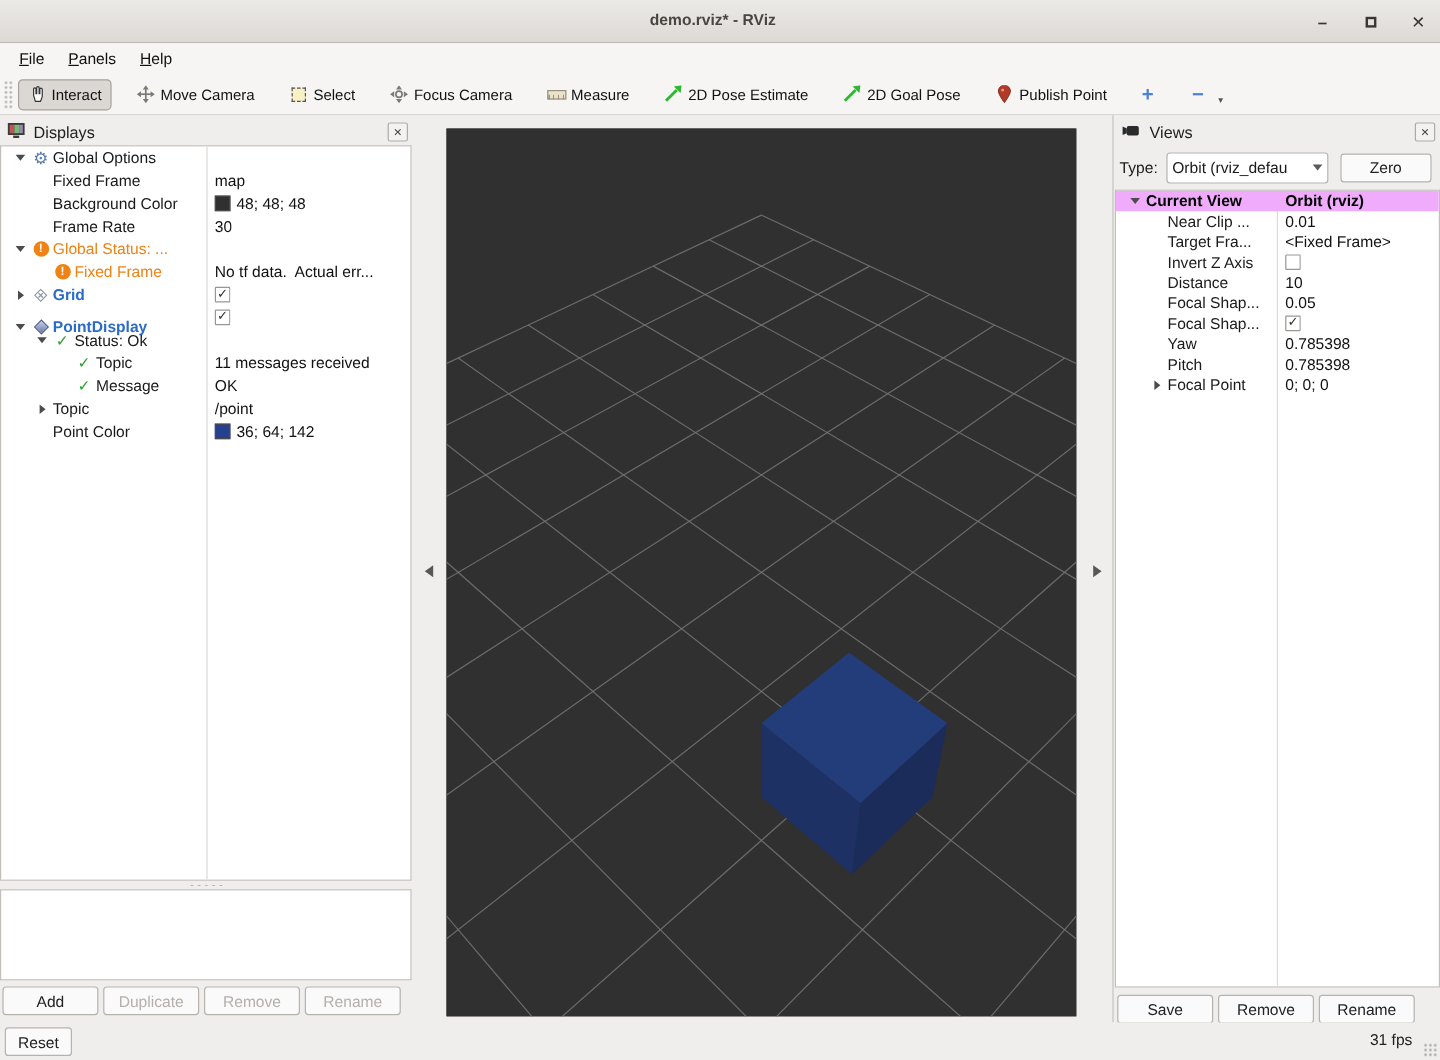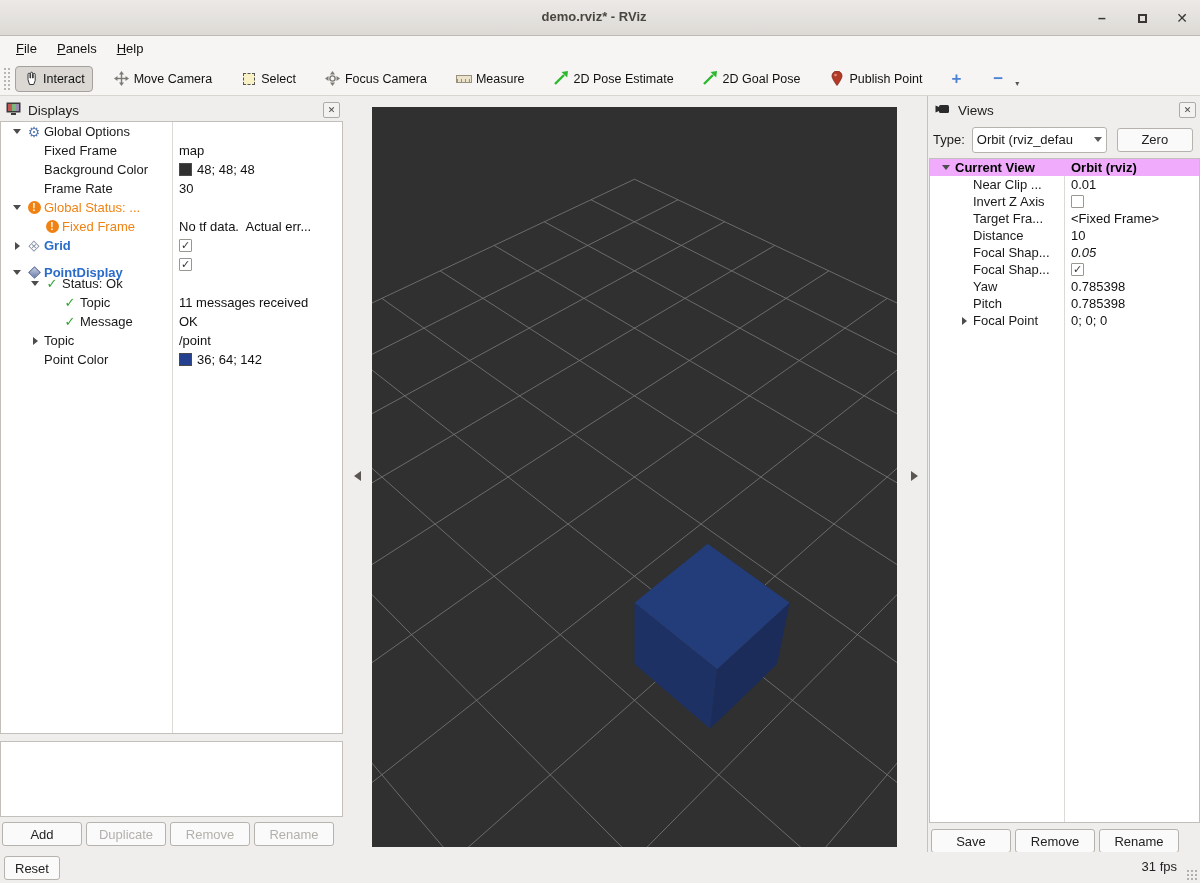--- a/index.html
+++ b/index.html
@@ -472,50 +472,50 @@
               <span class="arrslot"></span>
               <span class="lbl">Near Clip ...</span>
             </div>
             <div class="val" style="padding-left: 6px;">
               <span class="valtext">0.01</span>
             </div>
           </div>
           <div class="trow">
             <div class="prop" style="padding-left: 26px; width: 135px;">
               <span class="arrslot"></span>
+              <span class="lbl">Target Fra...</span>
+            </div>
+            <div class="val" style="padding-left: 6px;">
+              <span class="valtext">&lt;Fixed Frame&gt;</span>
+            </div>
+          </div>
+          <div class="trow">
+            <div class="prop" style="padding-left: 26px; width: 135px;">
+              <span class="arrslot"></span>
               <span class="lbl">Invert Z Axis</span>
             </div>
             <div class="val" style="padding-left: 6px;">
               <span class="cb"></span>
             </div>
           </div>
           <div class="trow">
             <div class="prop" style="padding-left: 26px; width: 135px;">
               <span class="arrslot"></span>
-              <span class="lbl">Target Fra...</span>
-            </div>
-            <div class="val" style="padding-left: 6px;">
-              <span class="valtext">&lt;Fixed Frame&gt;</span>
-            </div>
-          </div>
-          <div class="trow">
-            <div class="prop" style="padding-left: 26px; width: 135px;">
-              <span class="arrslot"></span>
               <span class="lbl">Distance</span>
             </div>
             <div class="val" style="padding-left: 6px;">
               <span class="valtext">10</span>
             </div>
           </div>
           <div class="trow">
             <div class="prop" style="padding-left: 26px; width: 135px;">
               <span class="arrslot"></span>
               <span class="lbl">Focal Shap...</span>
             </div>
-            <div class="val" style="padding-left: 6px; font-style: italic;">
+            <div class="val" style="padding-left: 6px;">
               <span class="valtext">0.05</span>
             </div>
           </div>
           <div class="trow">
             <div class="prop" style="padding-left: 26px; width: 135px;">
               <span class="arrslot"></span>
               <span class="lbl">Focal Shap...</span>
             </div>
             <div class="val" style="padding-left: 6px;">
               <span class="cb">✓</span>

